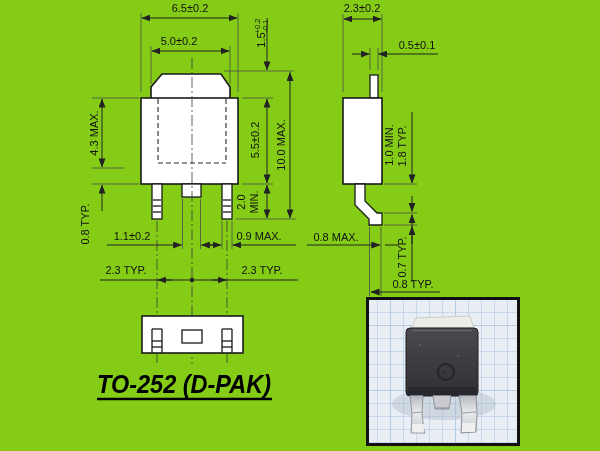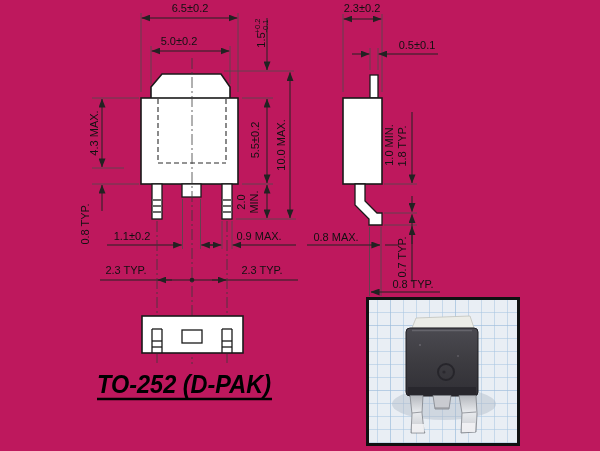--- a/index.html
+++ b/index.html
@@ -1,16 +1,16 @@
 <!DOCTYPE html>
 <html style="--line: #1a1a1a; --photo-border: #111111; --photo-paper: #e9eef4; --photo-grid: #a3c2e0; --component-body: #3e3d42; --lead-metal: #d6d8dc;"><head>
 <meta charset="utf-8">
 <style>
   html,body{margin:0;padding:0;background:#fff;width:600px;height:451px;overflow:hidden;}
-  .page{position:relative;width:600px;height:451px;background:#be185d;
+  .page{position:relative;width:600px;height:451px;background:#84cc16;
         font-family:"Liberation Sans","DejaVu Sans",sans-serif;}
   svg{position:absolute;left:0;top:0;}
   .obj-thin{stroke:var(--line,#1a1a1a);stroke-width:1.3;fill:none;}
   .objw{stroke:var(--line,#1a1a1a);stroke-width:1.6;fill:#fff;}
   .objw-thin{stroke:var(--line,#1a1a1a);stroke-width:1.3;fill:#fff;}
   .hid{stroke:#2a2a2a;stroke-width:1.1;stroke-dasharray:5 3;fill:none;}
   .cl{stroke:#3a3a3a;stroke-width:.8;stroke-dasharray:11 3 2 3;fill:none;}
   .ext{stroke:#4c4c4c;stroke-width:.8;fill:none;}
   .dim{stroke:#222;stroke-width:1;fill:none;}
   .ah{fill:#222;}

